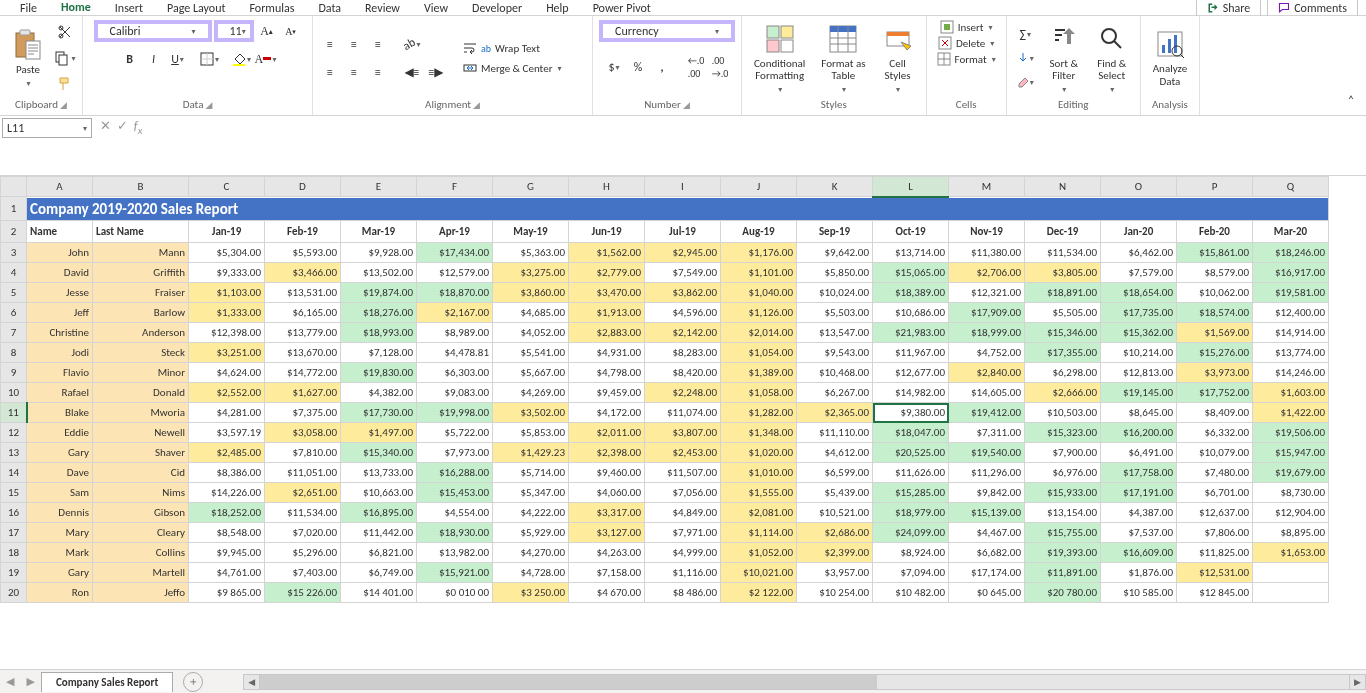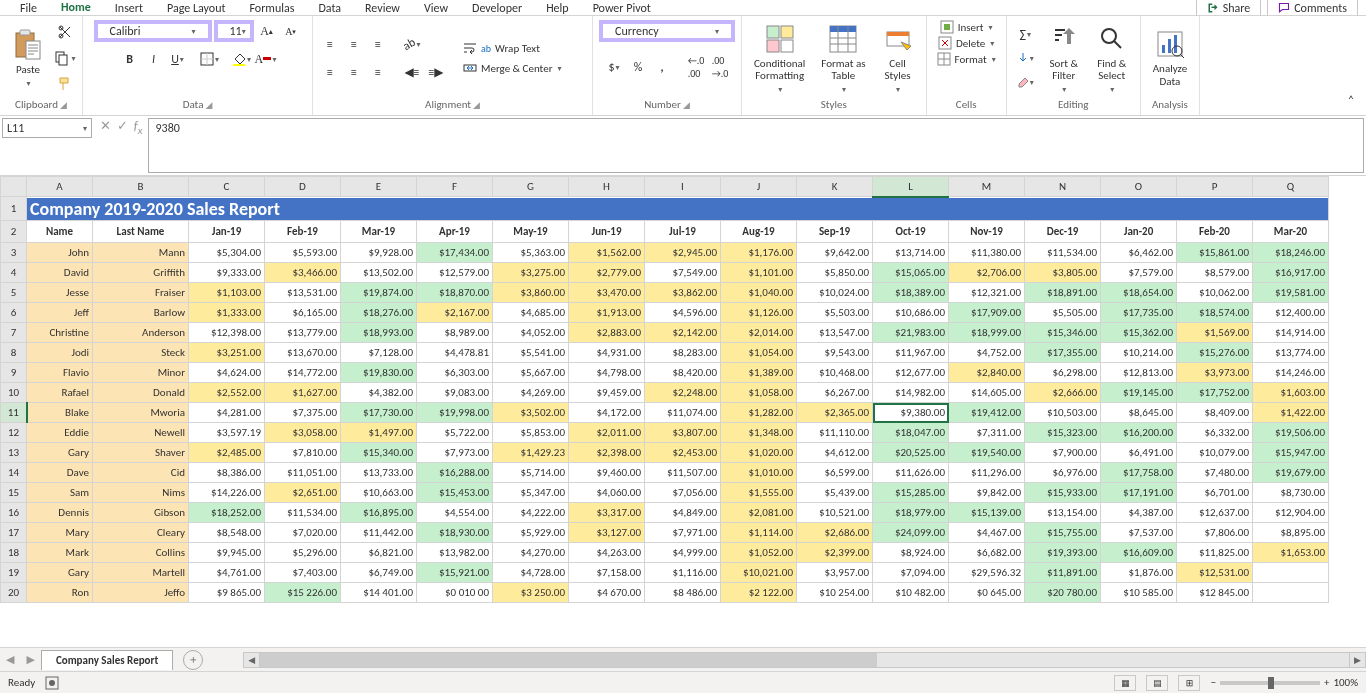--- a/index.html
+++ b/index.html
@@ -44,23 +44,23 @@
 
 
 .grid-wrap{flex:1;overflow:hidden;position:relative;background:#fff}
 table.sheet{border-collapse:collapse;table-layout:fixed;font-size:11px}
 .sheet th,.sheet td{border:1px solid #d4d4d4;height:20px;padding:0 3px;white-space:nowrap;overflow:hidden}
 .sheet thead th{background:#e6e6e6;font-weight:400;text-align:center;color:#333;font-size:11px}
 .sheet thead th.sel{background:#d2e8d4;border-bottom:2px solid #217346}
 .sheet tbody th{background:#e6e6e6;font-weight:400;text-align:center;width:26px;font-size:11px}
 .sheet tbody th.sel{background:#d2e8d4;border-right:2px solid #217346}
 .corner{background:#e6e6e6;width:26px}
-.title-row td{background:#4472c4;color:#fff;font-weight:600;font-size:18px;height:24px}
+.title-row td{background:#4472c4;color:#fff;font-weight:600;font-size:15px;height:24px}
 .hdr-row td{font-weight:700;text-align:center;background:#fff;height:22px}
-.hdr-row td.name{text-align:center}
+.hdr-row td.name{text-align:left}
 .data td{text-align:right}
 .data td.name{text-align:right;background:#fce4b4}
 .g{background:#c6efce}
 .y{background:#ffeb9c}
 .sheet td.active{outline:2px solid #217346;outline-offset:-2px;background:#fff!important}
 
 
 .tabs-bar{display:flex;align-items:center;height:24px;border-top:1px solid #d4d4d4;background:#f3f2f1;font-size:11px}
 .tabs-bar .nav{padding:0 6px;color:#999;cursor:pointer}
 .tabs-bar .sheet-tab{padding:3px 14px;background:#fff;border:1px solid #ababab;border-bottom:none;cursor:pointer;font-weight:600}
@@ -431,21 +431,20 @@
 <div class="fbar">
   <div class="namebox">
         <span>L11</span>
         <span class="dd">▾</span>
       </div>
   <div class="fx-btns">
     <span>✕</span>
     <span>✓</span>
     <span><i>f<sub>x</sub></i></span>
   </div>
-  <div class="fx-input"><span>9380</span></div>
 </div>
 
 <div class="grid-wrap">
   <table class="sheet" id="sheet-table">
         <thead>
           <tr>
             <th class="corner"></th>
             <th class="" style="width:66px">A</th>
             <th class="" style="width:96px">B</th>
             <th class="" style="width:76px">C</th>
@@ -817,21 +816,21 @@
             <td class="">$4,761.00</td>
             <td class="">$7,403.00</td>
             <td class="">$6,749.00</td>
             <td class="g">$15,921.00</td>
             <td class="">$4,728.00</td>
             <td class="">$7,158.00</td>
             <td class="">$1,116.00</td>
             <td class="y">$10,021.00</td>
             <td class="">$3,957.00</td>
             <td class="">$7,094.00</td>
-            <td class="">$29,596.32</td>
+            <td class="">$17,174.00</td>
             <td class="g">$11,891.00</td>
             <td class="">$1,876.00</td>
             <td class="y">$12,531.00</td>
             <td></td>
           </tr>
           <tr class="data">
             <th class="">20</th>
             <td class="name">Ron</td>
             <td class="name">Jeffo</td>
             <td class="">$9 865.00</td>
@@ -859,35 +858,14 @@
   <span class="nav">▶</span>
   <span class="sheet-tab">Company Sales Report</span>
   <span class="add">＋</span>
   <div class="hscroll">
     <div class="arr l">◀</div>
     <div class="thumb" style="left:16px"></div>
     <div class="arr r">▶</div>
   </div>
 </div>
 
-<div class="status">
-  <span>Ready</span>
-  <span>
-        <svg width="14" height="14" viewBox="0 0 14 14">
-          <rect x="1" y="1" width="12" height="12" fill="none" stroke="#666"></rect>
-          <circle cx="7" cy="7" r="3" fill="#666"></circle>
-        </svg>
-      </span>
-  <span class="spacer"></span>
-  <span class="view-btn">▦</span>
-  <span class="view-btn">▤</span>
-  <span class="view-btn">⊞</span>
-  <div class="zoom">
-    <span style="cursor:pointer">−</span>
-    <div class="track">
-          <div class="thumb"></div>
-        </div>
-    <span style="cursor:pointer">+</span>
-    <span>100%</span>
-  </div>
+
 </div>
 
-</div>
-
 </body></html>

